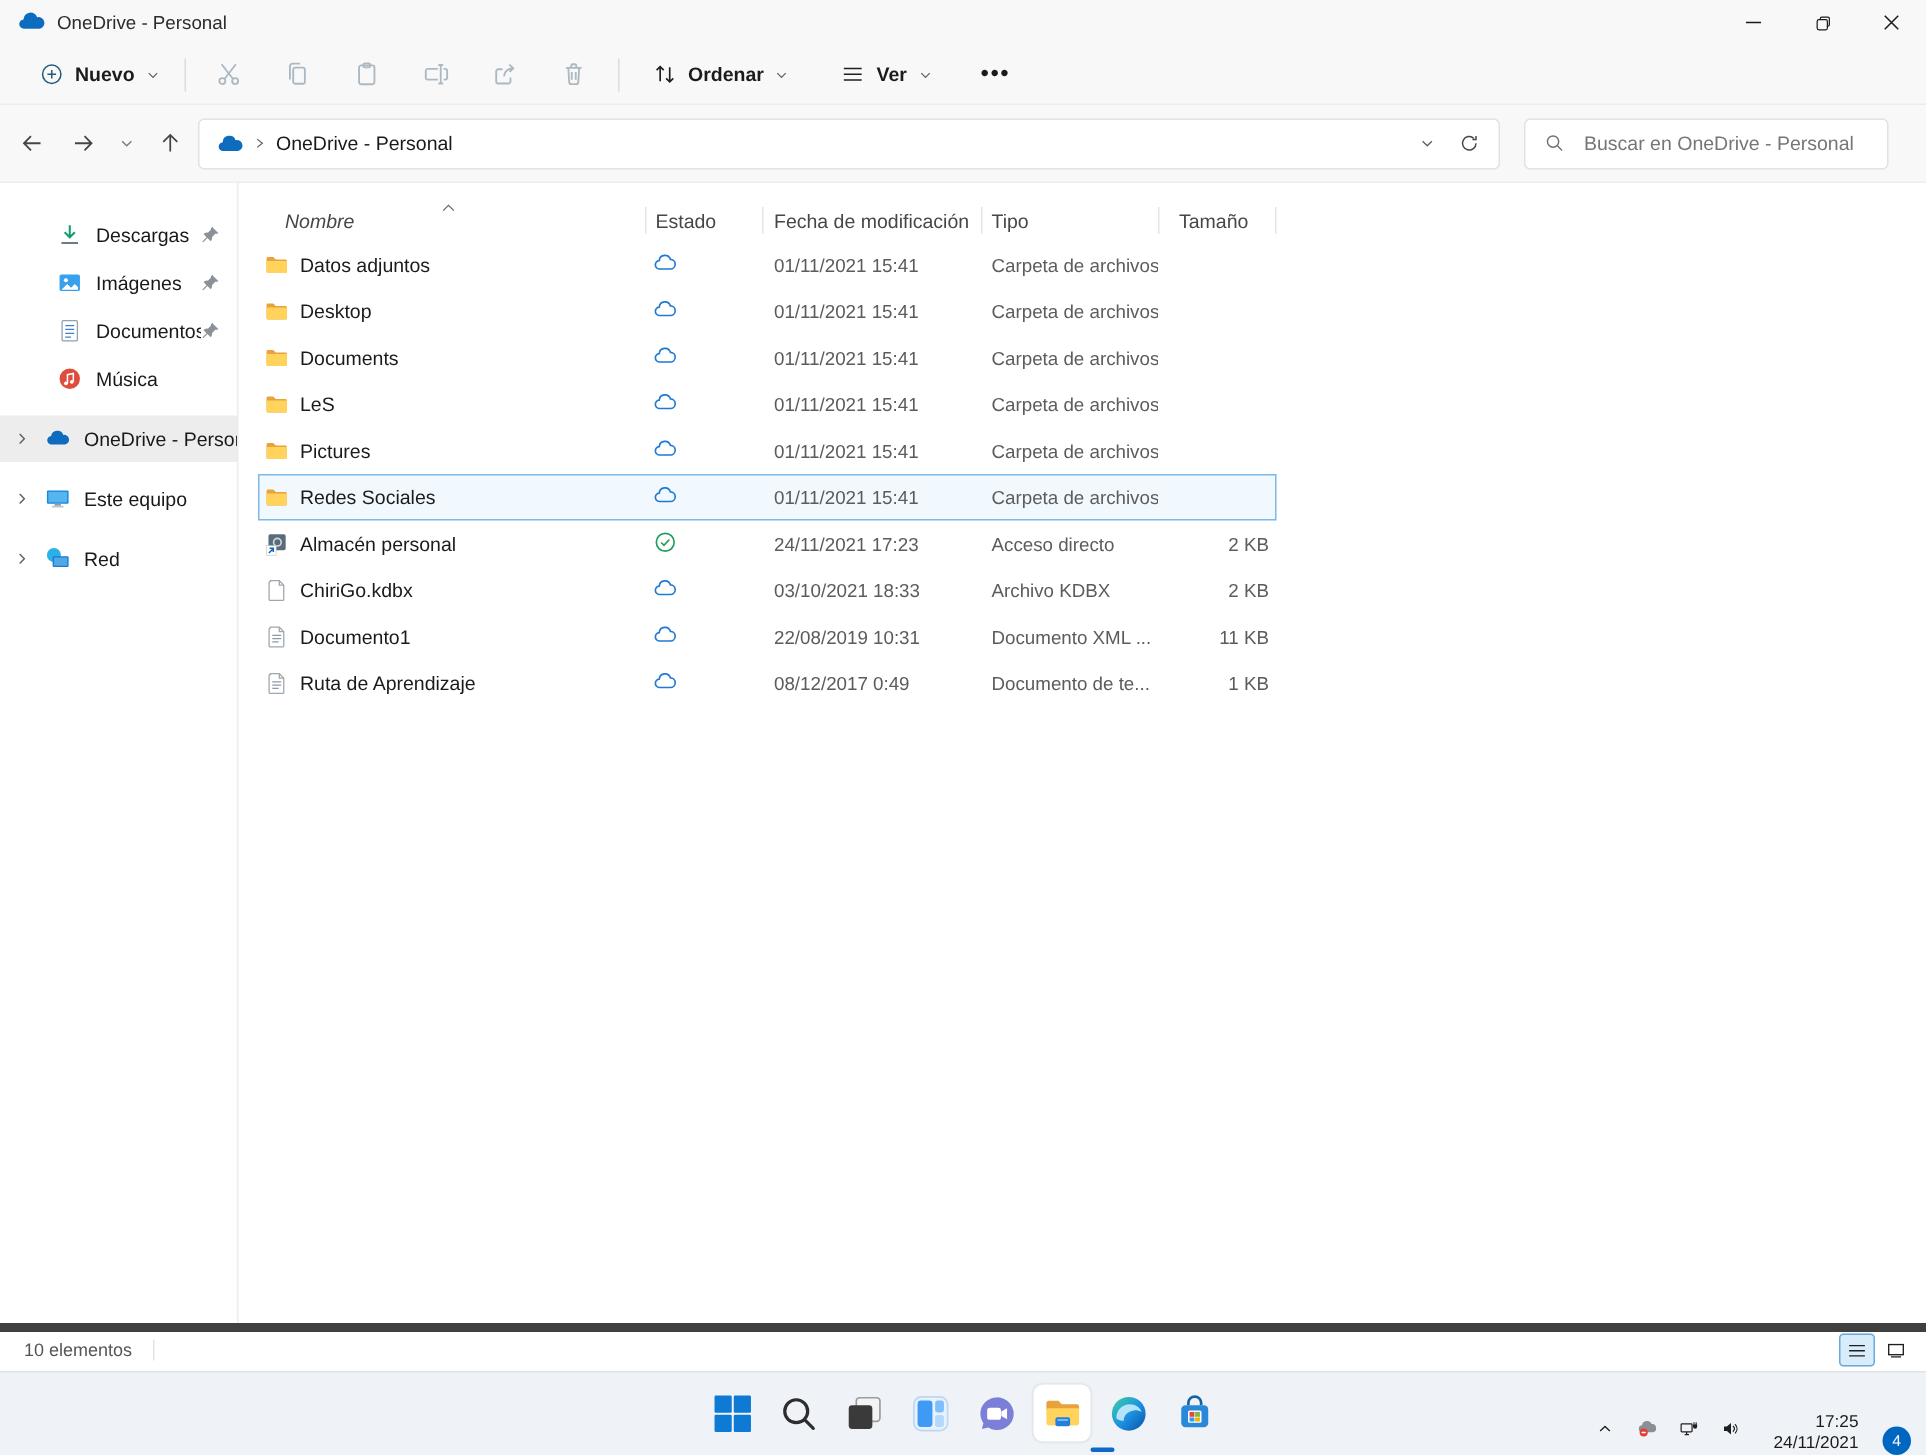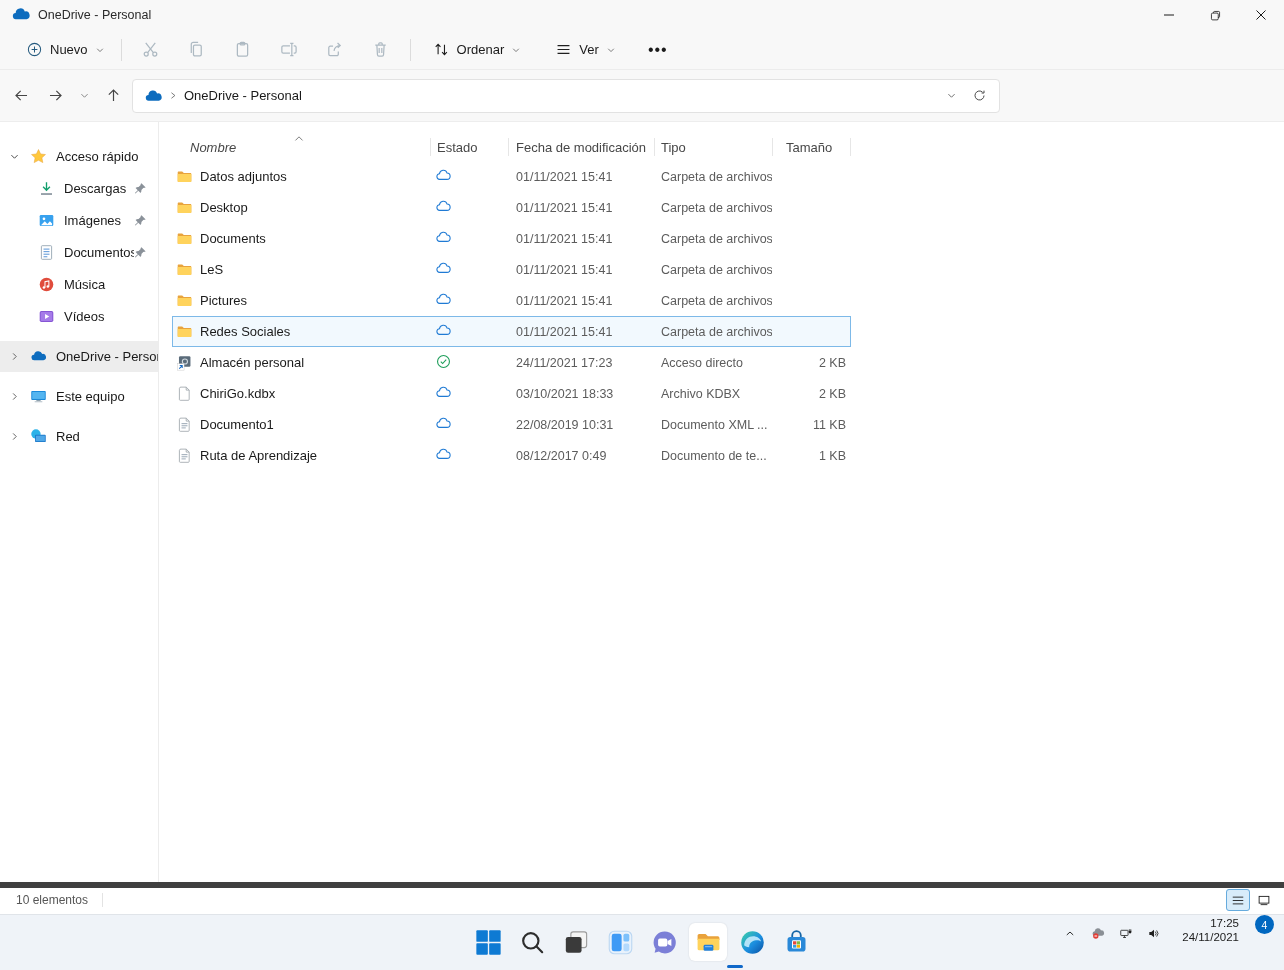--- a/index.html
+++ b/index.html
@@ -9,21 +9,21 @@
   
   .titlebar{position:absolute;left:0;top:0;right:0;height:30px;background:#f8f8f8;display:flex;align-items:center;}
   .tb-appicon{width:18px;height:16px;margin-left:12px;}
   .tb-title{font-size:12.5px;margin-left:8px;color:#2b2b2b;}
   .win-controls{position:absolute;right:0;top:0;height:30px;display:flex;}
   .win-btn{width:46px;height:30px;display:flex;align-items:center;justify-content:center;background:transparent;border:none;padding:0;cursor:default;}
   
   .toolbar{position:absolute;left:0;top:30px;right:0;height:40px;background:#f8f8f8;border-bottom:1px solid #ececec;
            display:flex;align-items:center;padding-left:16px;box-sizing:border-box;}
   .tb-btn{display:flex;align-items:center;gap:7px;height:34px;padding:0 10px;border:none;background:transparent;
-          font-family:inherit;font-size:13px;color:#1b1b1b;border-radius:4px;}
+          font-family:inherit;font-size:13px;color:#1b1b1b;border-radius:4px;font-weight:bold;}
   .icon-btn{width:46px;height:34px;display:flex;align-items:center;justify-content:center;border:none;background:transparent;border-radius:4px;}
   .sep{width:1px;height:22px;background:#dcdcdc;margin:0 6px;}
   .more-dots{font-size:16px;letter-spacing:1px;color:#1b1b1b;line-height:10px;}
   
   .addressrow{position:absolute;left:0;top:70px;right:0;height:52px;background:#f8f8f8;border-bottom:1px solid #ededed;
               display:flex;align-items:center;box-sizing:border-box;padding:0 20px 0 4px;}
   .nav-btn{width:34px;height:32px;display:flex;align-items:center;justify-content:center;border:none;background:transparent;border-radius:4px;}
   .nav-btn.small{width:24px;}
   .addressbar{display:flex;align-items:center;width:868px;height:34px;background:#fff;border:1px solid #e2e2e2;border-radius:4px;
               box-sizing:border-box;margin-left:2px;padding:0 6px 0 12px;}
@@ -80,21 +80,21 @@
   .sb-toggle{width:24px;height:22px;display:flex;align-items:center;justify-content:center;border:none;background:transparent;border-radius:3px;margin-right:2px;}
   .sb-toggle.active{background:#d8ecfa;outline:1px solid #66abdd;outline-offset:-1px;}
   
   .taskbar{position:absolute;left:0;right:0;bottom:0;height:55px;background:#eff3f8;border-top:1px solid #e0e4e9;}
   .tk-center{position:absolute;left:50%;top:0;height:55px;transform:translateX(-50%);display:flex;align-items:center;}
   .tk-btn{position:relative;width:44px;height:48px;display:flex;align-items:center;justify-content:center;border:none;background:transparent;border-radius:6px;}
   .tk-btn svg{width:27px;height:27px;}
   .tk-btn.active .tk-bg{position:absolute;left:3px;top:4px;width:38px;height:38px;background:#fff;border-radius:6px;box-shadow:0 0 2px rgba(0,0,0,.12);}
   .tk-btn.active svg{position:relative;}
   .tk-indicator{position:absolute;left:50%;transform:translateX(-50%);bottom:2px;width:16px;height:3px;border-radius:2px;}
-  .tk-tray{position:absolute;right:10px;top:0;height:55px;display:flex;align-items:flex-start;}
+  .tk-tray{position:absolute;right:10px;top:0;height:55px;display:flex;align-items:flex-end;}
   .tray-btn{width:26px;height:36px;display:flex;align-items:center;justify-content:center;border:none;background:transparent;border-radius:4px;margin:0 1px;}
   .tray-btn svg{width:19px;height:19px;}
   .clock{margin-left:8px;text-align:right;font-size:11.5px;line-height:14px;color:#1b1b1b;}
   .notif-badge{width:19px;height:19px;border-radius:50%;color:#fff;font-size:10.5px;display:flex;align-items:center;justify-content:center;margin-left:10px;}
 </style>
 </head>
 <body>
 
 <div class="window">
 
@@ -247,36 +247,32 @@
         <svg width="11" height="11" viewBox="0 0 16 16">
             <path d="M3.5 6l4.5 4.5L12.5 6" fill="none" stroke="#5f5f5f" stroke-width="1.3"></path>
           </svg>
       </button>
       <button class="ab-btn">
         <svg width="15" height="15" viewBox="0 0 20 20" fill="none" stroke="#454545" stroke-width="1.3">
             <path d="M16 10a6 6 0 1 1-2-4.5M16 3.5v3.2h-3.2"></path>
           </svg>
       </button>
     </div>
+    <div class="searchbox">
+      <span>
+          <svg width="15" height="15" viewBox="0 0 20 20">
+            <circle cx="8.5" cy="8.5" r="5" fill="none" stroke="#717171" stroke-width="1.3"></circle>
+            <path d="M12.3 12.3l4.2 4.2" stroke="#717171" stroke-width="1.3"></path>
+          </svg>
+        </span>
+      <input type="text" placeholder="Buscar en OneDrive - Personal" style="">
+    </div>
   </div>
 
   <div class="sidebar">
-    <div class="side-row">
-      <span class="s-chev">
-          <svg width="11" height="11" viewBox="0 0 16 16">
-            <path d="M3.5 6l4.5 4.5L12.5 6" fill="none" stroke="#454545" stroke-width="1.4"></path>
-          </svg>
-        </span>
-      <span class="s-icon">
-          <svg viewBox="0 0 20 20">
-            <path d="M10 1.8l2.5 5.2 5.7.7-4.2 3.9 1.1 5.6L10 14.4l-5.1 2.8 1.1-5.6L1.8 7.7l5.7-.7z" fill="#FFC83D" stroke="#E8A33D" stroke-width=".6"></path>
-          </svg>
-        </span>
-      <span class="s-label">Acceso rápido</span>
-    </div>
     <div id="qa-host">
         <div class="side-row child">
           <span class="s-chev"></span>
           <span class="s-icon">
             <svg viewBox="0 0 20 20">
               <path d="M10 2.5v9M6 8l4 4 4-4" fill="none" stroke="#119e6c" stroke-width="1.6"></path>
               <path d="M3.5 16.5h13" stroke="#6b7a86" stroke-width="1.6"></path>
             </svg>
           </span>
           <span class="s-label">Descargas</span>
@@ -321,32 +317,20 @@
           <span class="s-chev"></span>
           <span class="s-icon">
             <svg viewBox="0 0 20 20">
               <circle cx="10" cy="10" r="8" fill="#E04C3C"></circle>
               <path d="M8.2 13.6V6.8l4.6-1v6.6" fill="none" stroke="#fff" stroke-width="1.2"></path>
               <circle cx="7" cy="13.6" r="1.5" fill="#fff"></circle>
               <circle cx="11.6" cy="12.4" r="1.5" fill="#fff"></circle>
             </svg>
           </span>
           <span class="s-label">Música</span>
-          <span class="s-pin"></span>
-        </div>
-        <div class="side-row child">
-          <span class="s-chev"></span>
-          <span class="s-icon">
-            <svg viewBox="0 0 20 20">
-              <rect x="2" y="3.5" width="16" height="13" rx="2" fill="#8655D4"></rect>
-              <rect x="3.2" y="4.7" width="13.6" height="10.6" rx="1" fill="#A57BE8"></rect>
-              <path d="M8.3 7.2l5 2.8-5 2.8z" fill="#fff"></path>
-            </svg>
-          </span>
-          <span class="s-label">Vídeos</span>
           <span class="s-pin"></span>
         </div>
       </div>
     <div id="tree-host">
         <div class="side-row tree selected">
           <span class="s-chev">
             <svg width="11" height="11" viewBox="0 0 16 16">
               <path d="M6 3.5L10.5 8 6 12.5" fill="none" stroke="#5f5f5f" stroke-width="1.4"></path>
             </svg>
           </span>

